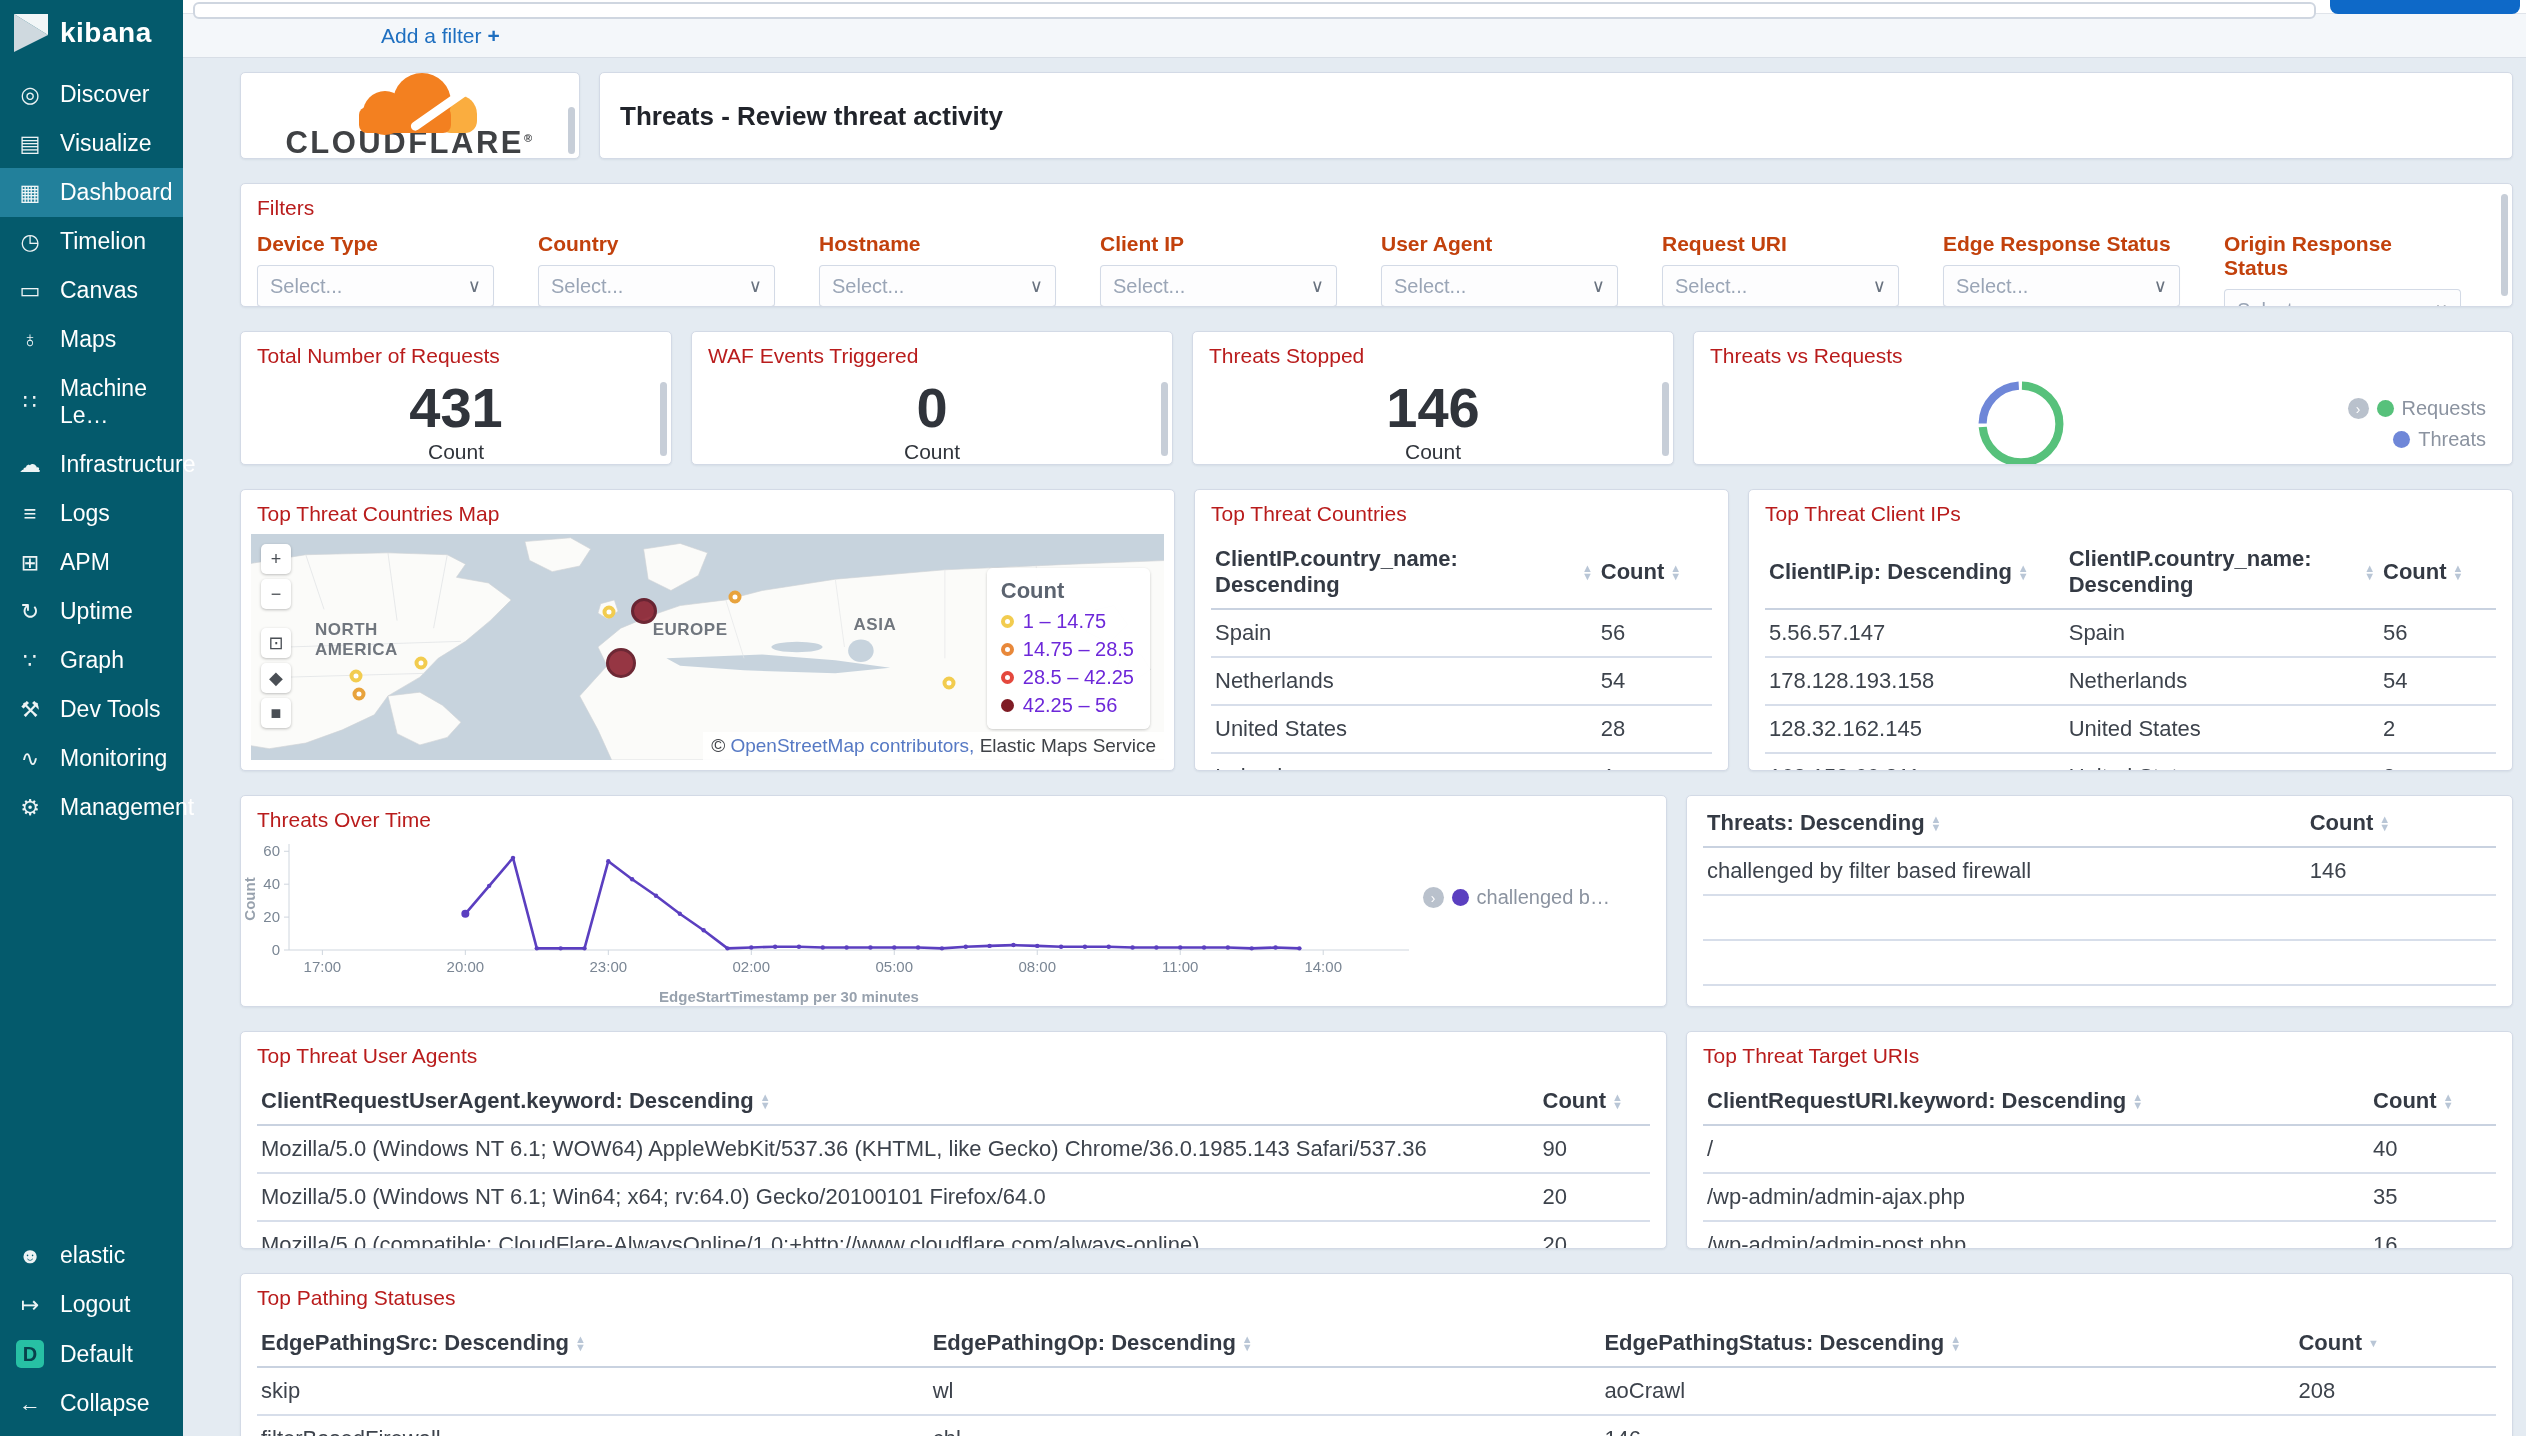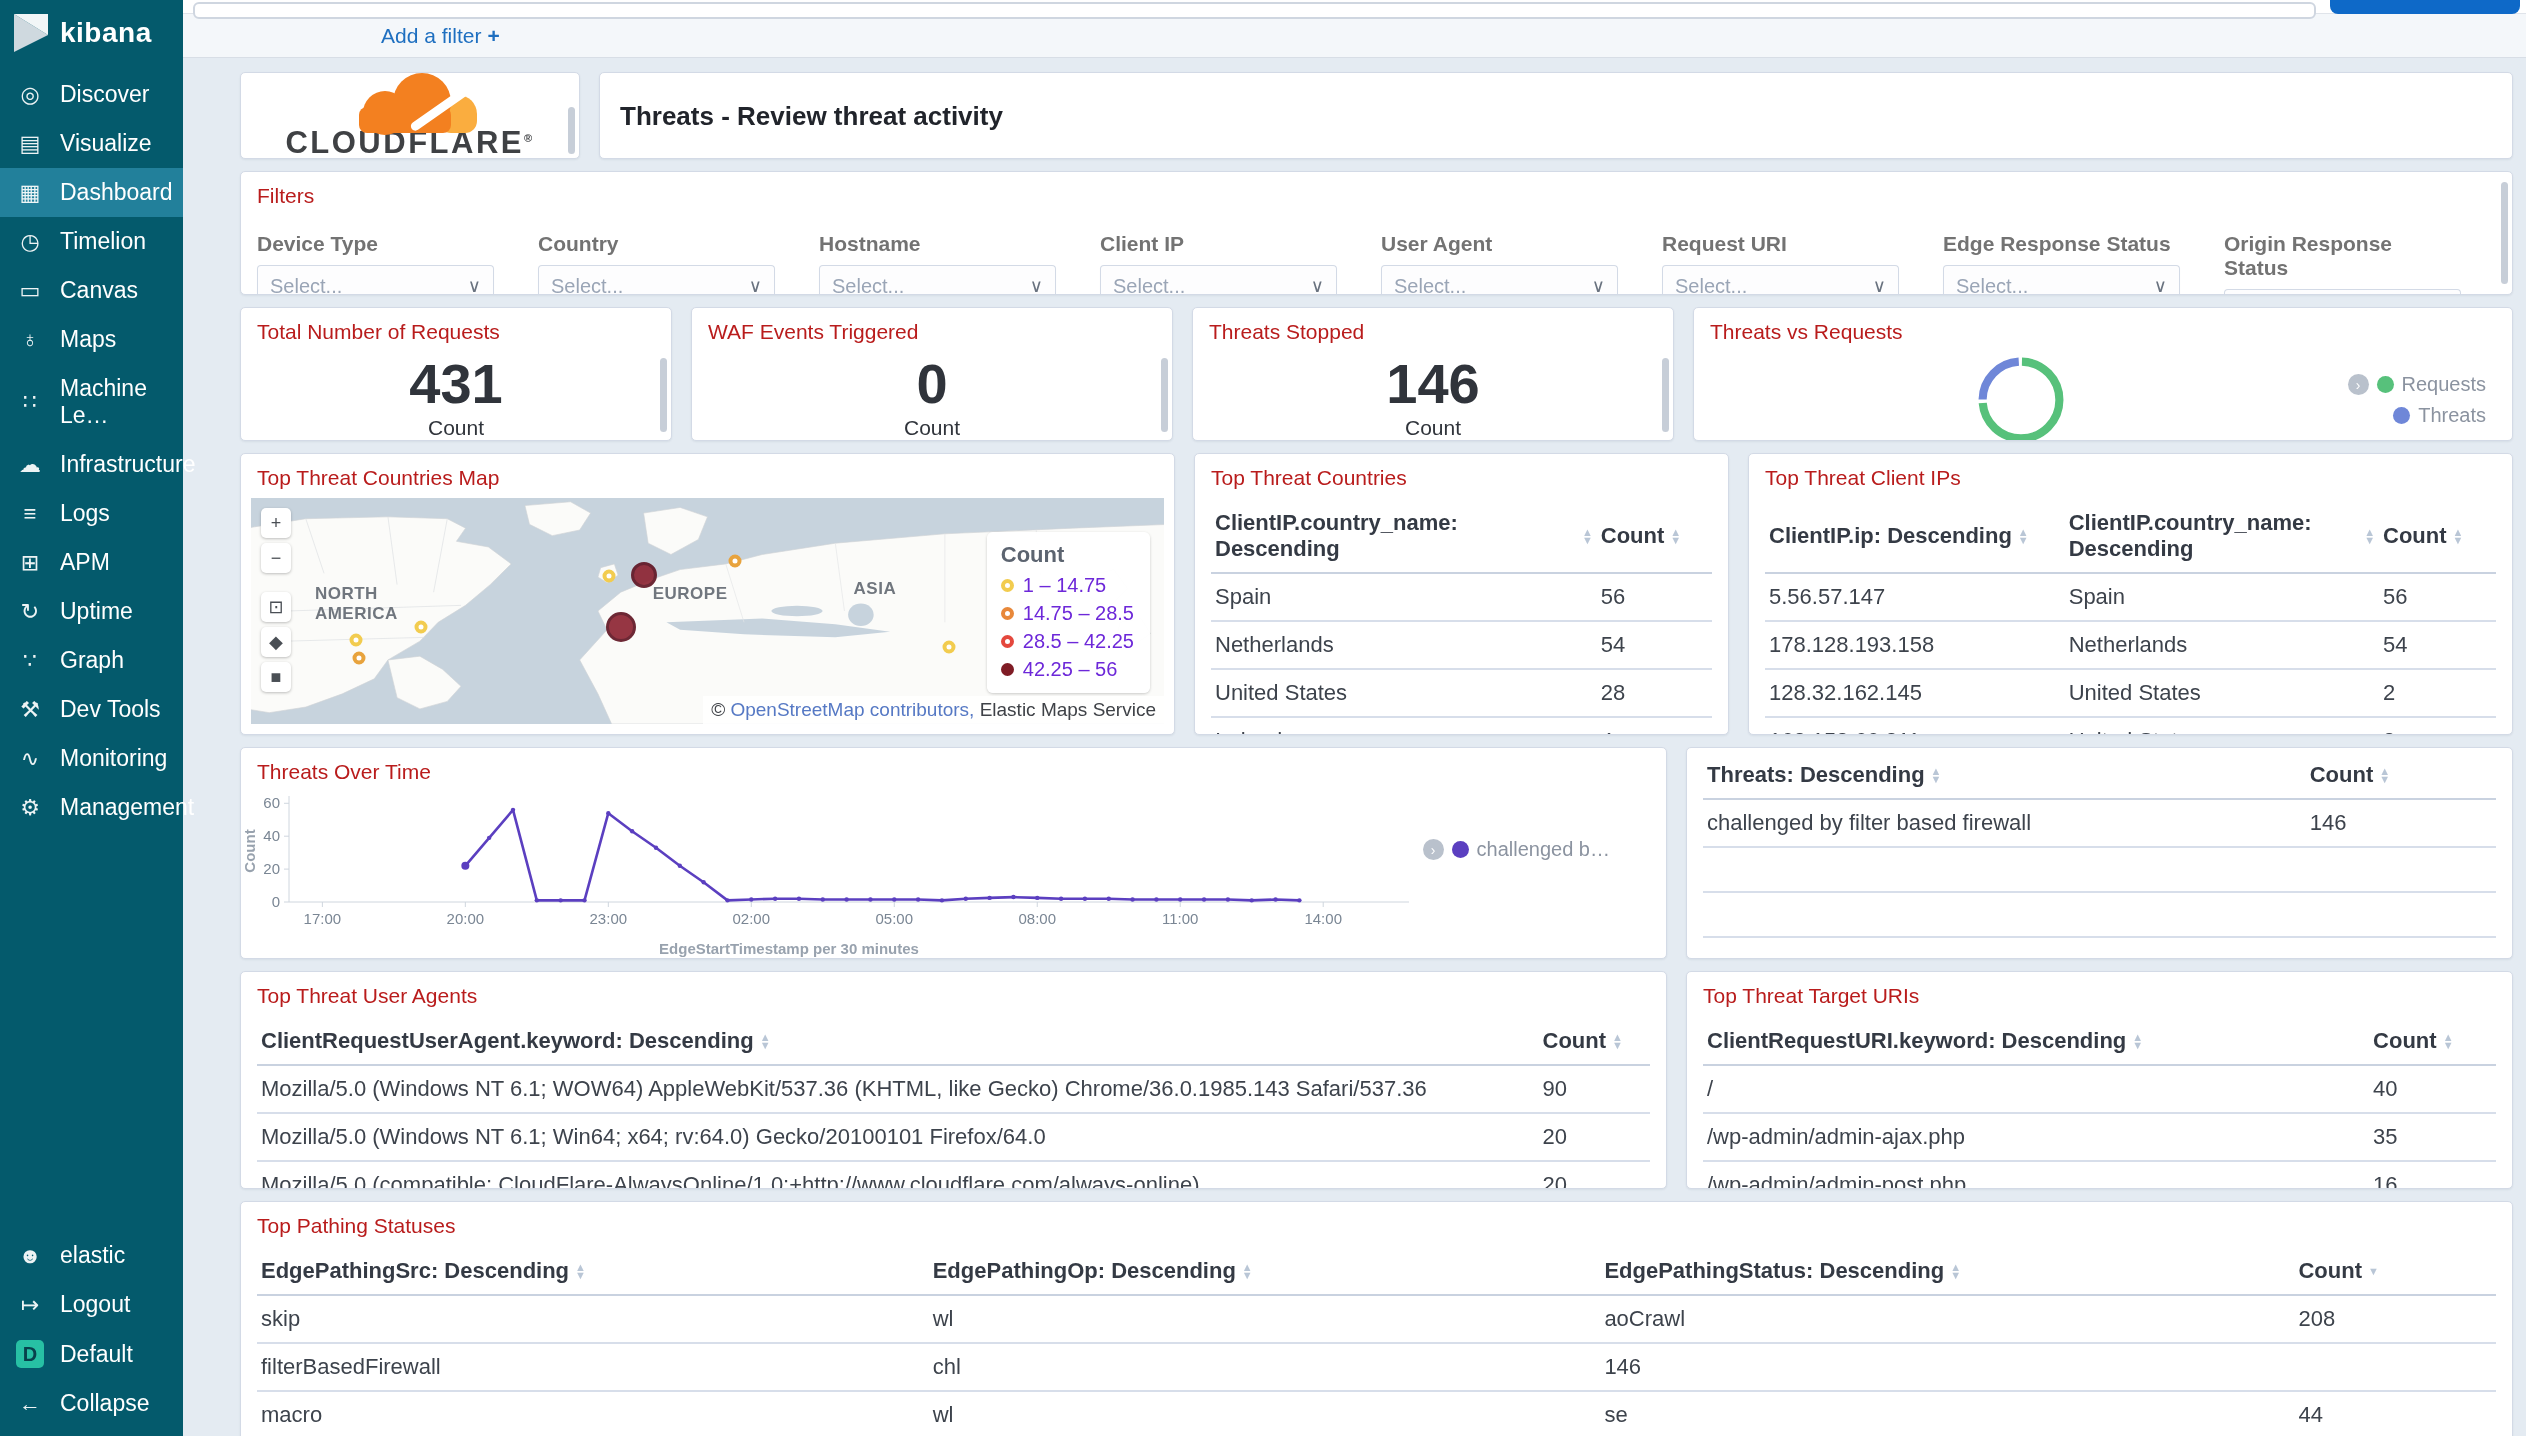--- a/index.html
+++ b/index.html
@@ -30,21 +30,21 @@
   .query-strip { height:14px; background:#ffffff; border-bottom:1px solid #e0e4ea; position:relative; }
   .query-input { position:absolute; left:10px; right:210px; top:2px; bottom:-6px;
     background:#fff; border:2px solid #cfd6e0; border-radius:6px; }
   .query-btn { position:absolute; right:6px; top:0; width:190px; height:14px;
     background:#0e69c8; border-radius:0 0 8px 8px; }
   .filter-bar { height:44px; background:#f4f7fa; border-bottom:1px solid #d8dee6;
     display:flex; align-items:center; padding-left:198px; }
   .add-filter { color:#1e6fc0; font-size:21px; cursor:pointer; }
   .add-filter b { font-weight:800; margin-left:6px; }
 
-  .content { flex:1; overflow:hidden; padding:14px 13px 0 57px; display:flex; flex-direction:column; gap:12px; }
+  .content { flex:1; overflow:hidden; padding:14px 13px 0 57px; display:flex; flex-direction:column; gap:24px; }
   .row { display:flex; gap:19px; }
 
   .panel { background:#fff; border:1px solid #d3dae6; border-radius:5px;
     box-shadow:0 1px 2px rgba(40,60,90,.08); position:relative; overflow:hidden; }
   .panel-title { color:#b91c1c; font-size:21px; padding:12px 16px 6px 16px; }
   .scroll-thumb { position:absolute; right:4px; width:7px; border-radius:4px; background:#c7ced8; }
 
   
   .row-header { height:112px; }
   .brand-panel { width:340px; flex:0 0 340px; display:flex; align-items:center; justify-content:center; }
@@ -58,21 +58,21 @@
   .cf-word { font-size:31px; font-weight:800; color:#3f4144; letter-spacing:2.5px; line-height:1; margin-top:2px; }
   .cf-word sup { font-size:11px; }
   .title-panel { flex:1; display:flex; align-items:flex-start; }
   .dash-title { font-size:26px; font-weight:700; color:#21242b; padding:28px 0 0 20px; }
 
   
   .row-filters { height:124px; }
   .filters-panel { flex:1; }
   .filter-fields { display:flex; gap:44px; padding:6px 26px 0 16px; }
   .ffield { width:237px; flex:0 0 237px; }
-  .ffield label { display:block; font-size:21px; font-weight:700; color:#737373; margin-bottom:9px;margin-top:12px; }
+  .ffield label { display:block; font-size:21px; font-weight:700; color:#c2410c; margin-bottom:9px; }
   .fselect { height:42px; background:#fdfdfe; border:1px solid #d3dae6; border-bottom-color:#c3ccd9;
     border-radius:4px; display:flex; align-items:center; justify-content:space-between;
     padding:0 12px; cursor:pointer; box-shadow:0 1px 1px rgba(30,50,80,.06); }
   .fselect .ph { color:#9aa5b6; font-size:20px; }
   .fselect .chev { color:#69727f; font-size:18px; }
 
   
   .row-metrics { height:134px; }
   .metric { display:flex; flex-direction:column; }
   .metric .num { font-size:56px; font-weight:700; color:#30343b; text-align:center; line-height:1; margin-top:6px; }

